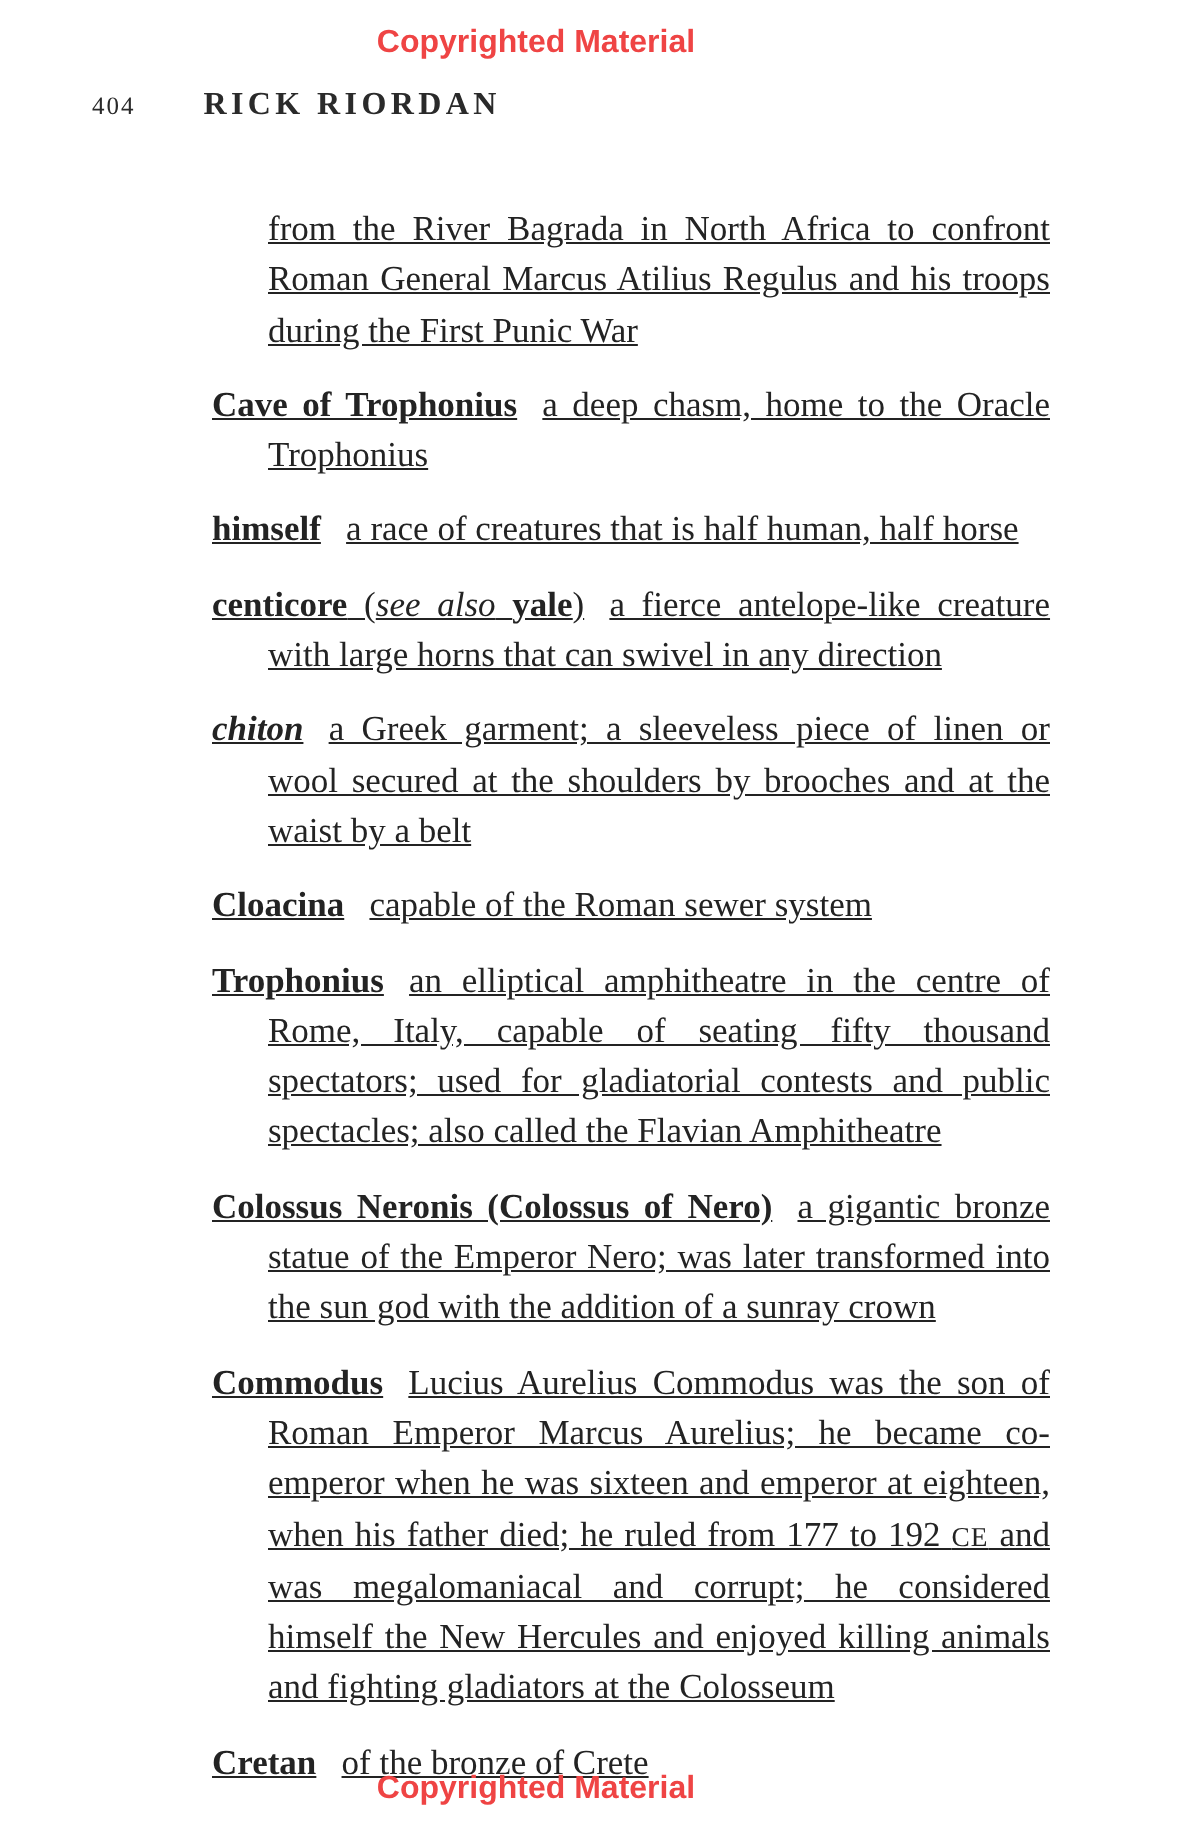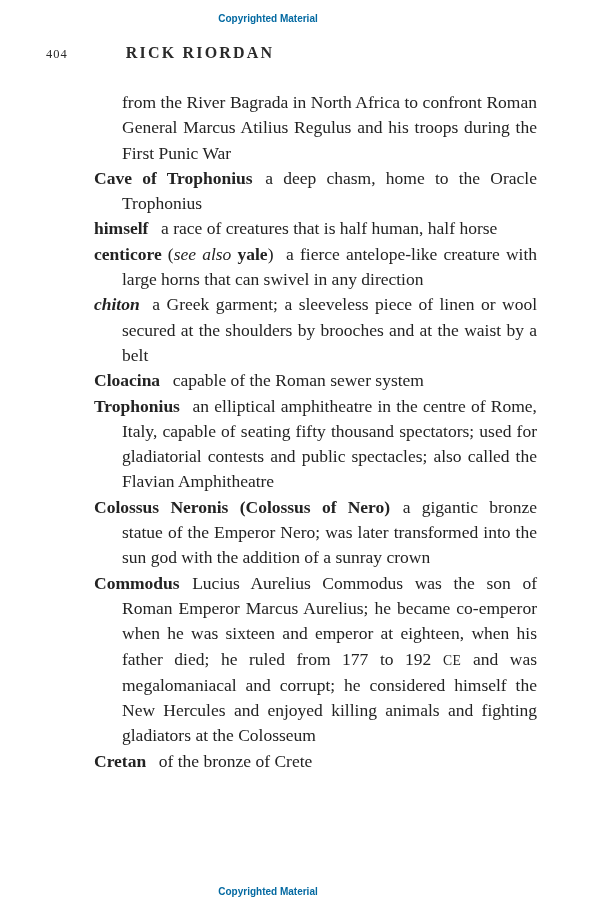--- a/index.html
+++ b/index.html
@@ -9,45 +9,46 @@
     background:#ffffff;
     overflow:hidden;
     font-family:"Liberation Serif","DejaVu Serif",serif;
     color:#232323;
   }
   .copyright{
     position:absolute;left:0;width:536px;
     text-align:center;
     font-family:"Liberation Sans","DejaVu Sans",sans-serif;
     font-weight:700;
-    font-size:10px;
-    color:#0369a1;
+    font-size:16px;
+    color:#ef4444;
     letter-spacing:0px;
   }
   .copyright.top{top:13px;}
   .copyright.bottom{top:886px;}
   .header{
     position:absolute;top:44px;left:46px;
     font-size:12.5px;
     color:#2a2a2a;
-    display:flex;align-items:baseline;gap:24px;
+    display:flex;align-items:baseline;
   }
   .page-num{letter-spacing:1px;font-weight:400;}
   .running-head{margin-left:34px;font-weight:700;letter-spacing:2.2px;font-size:16px;}
   .glossary{
     position:absolute;top:90px;left:94px;width:443px;
     font-size:17.5px;
     line-height:25.3px;
     color:#232323;
   }
   .entry{
-    margin:0;
+    margin:12px;
     text-align:justify;
     padding-left:28px;
     text-indent:-28px;
+    text-decoration:underline;
   }
   .entry.continuation{text-indent:0;}
   .seg{font-style:normal;font-weight:400;}
   .seg.bold{font-weight:700;}
   .seg.italic{font-style:italic;}
   .seg.bolditalic{font-weight:700;font-style:italic;}
   .seg.smallcaps{font-size:0.78em;letter-spacing:0.5px;}
   .gap{display:inline-block;width:0.72em;}
 </style>
 </head>

